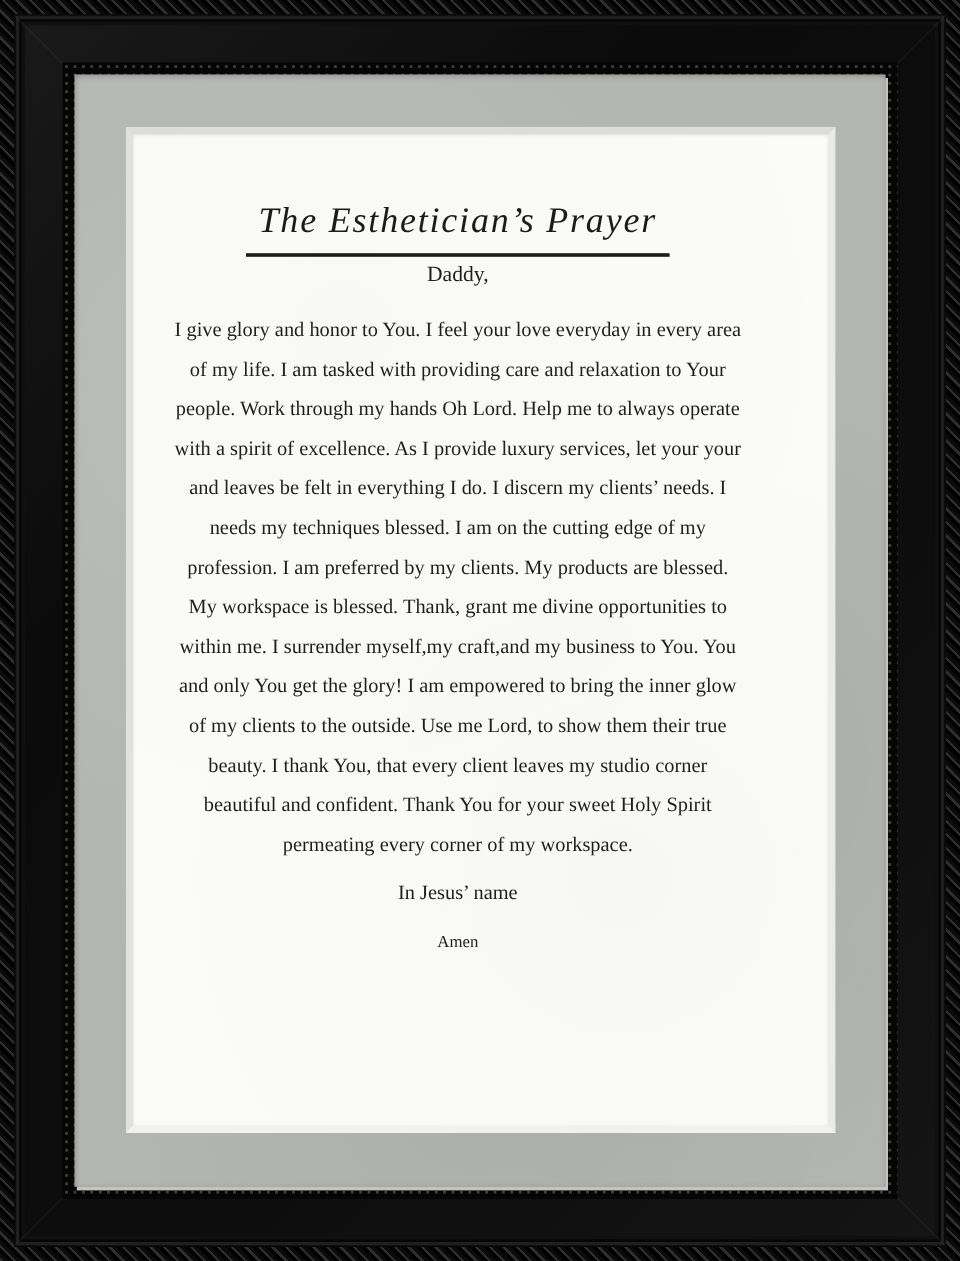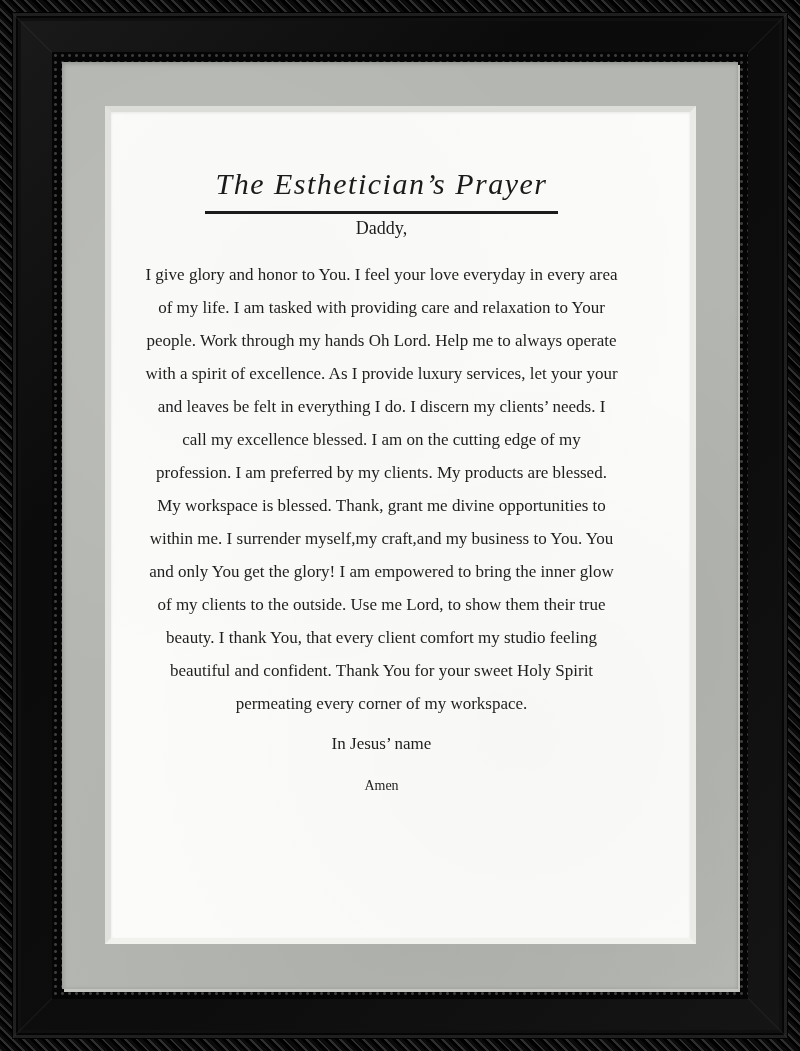--- a/index.html
+++ b/index.html
@@ -161,27 +161,27 @@
       <h1 class="title">The Esthetician’s Prayer</h1>
 
       <div class="salutation">Daddy,</div>
 
       <div class="body-lines">
         <div class="prayer-line">I give glory and honor to You. I feel your love everyday in every area</div>
         <div class="prayer-line">of my life. I am tasked with providing care and relaxation to Your</div>
         <div class="prayer-line">people. Work through my hands Oh Lord. Help me to always operate</div>
         <div class="prayer-line">with a spirit of excellence. As I provide luxury services, let your your</div>
         <div class="prayer-line">and leaves be felt in everything I do. I discern my clients’ needs. I</div>
-        <div class="prayer-line">call my excellence blessed. I am on the cutting edge of my</div>
+        <div class="prayer-line">needs my techniques blessed. I am on the cutting edge of my</div>
         <div class="prayer-line">profession. I am preferred by my clients. My products are blessed.</div>
         <div class="prayer-line">My workspace is blessed. Thank, grant me divine opportunities to</div>
         <div class="prayer-line">within me. I surrender myself,my craft,and my business to You. You</div>
         <div class="prayer-line">and only You get the glory! I am empowered to bring the inner glow</div>
         <div class="prayer-line">of my clients to the outside. Use me Lord, to show them their true</div>
-        <div class="prayer-line">beauty. I thank You, that every client comfort my studio feeling</div>
+        <div class="prayer-line">beauty. I thank You, that every client leaves my studio corner</div>
         <div class="prayer-line">beautiful and confident. Thank You for your sweet Holy Spirit</div>
         <div class="prayer-line">permeating every corner of my workspace.</div>
       </div>
 
       <div class="closing-1">In Jesus’ name</div>
 
       <div class="closing-2">Amen</div>
 
     </div>
   </div>

